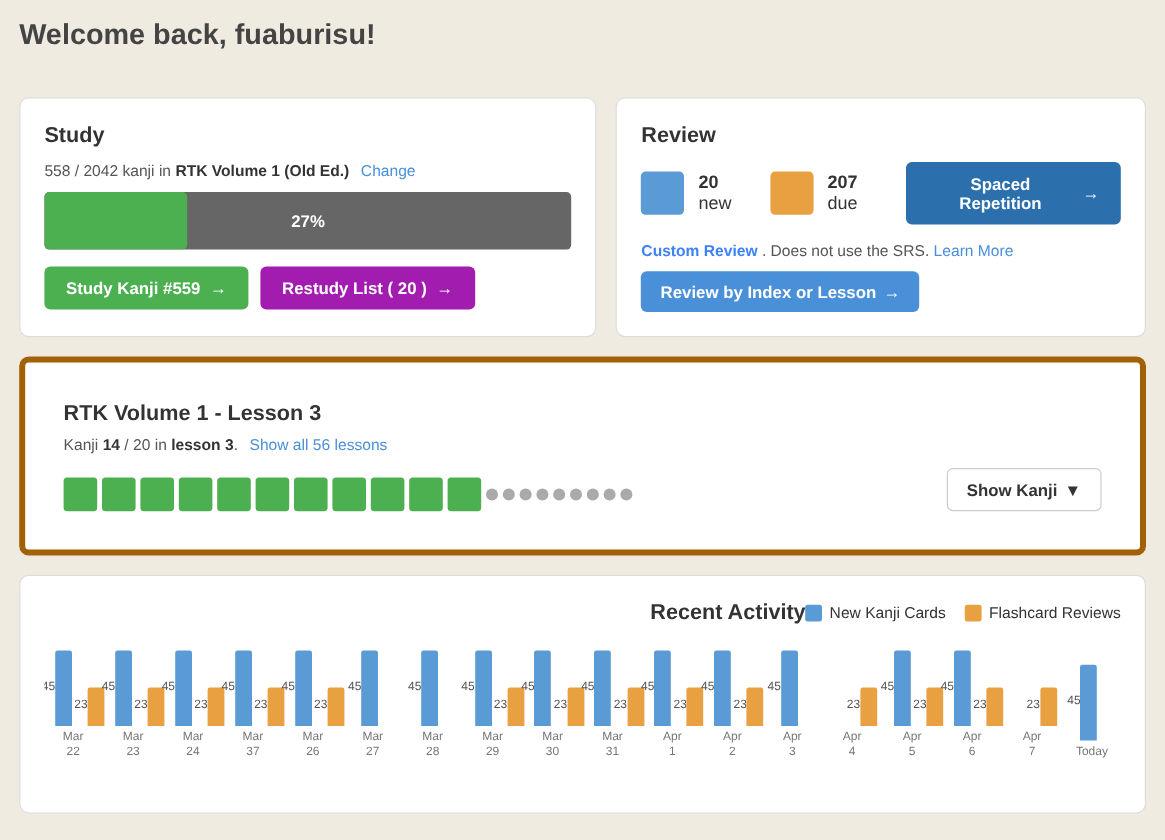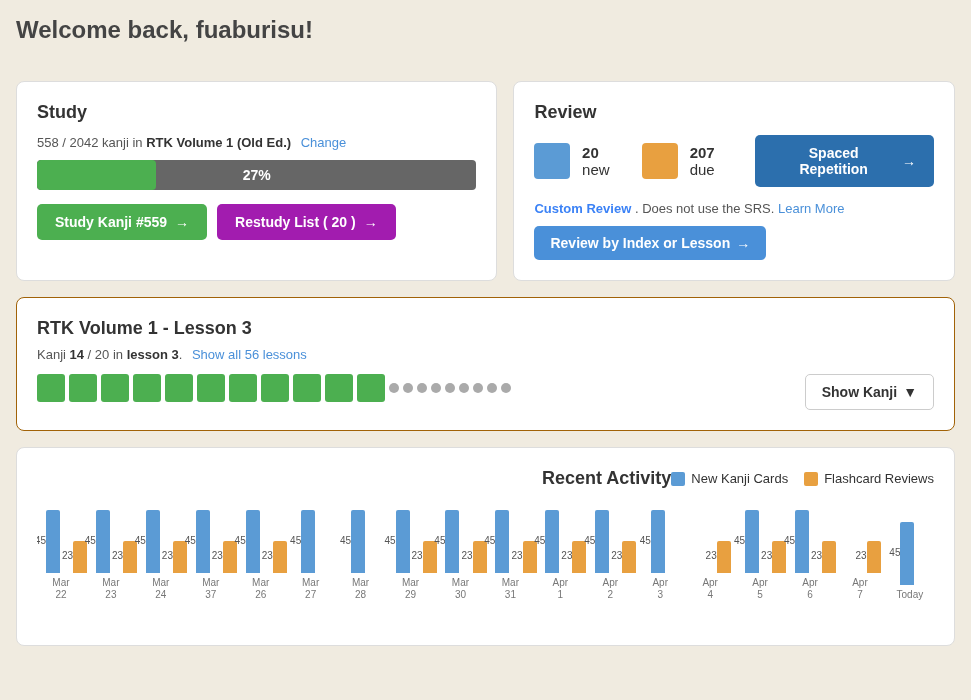--- a/index.html
+++ b/index.html
@@ -51,21 +51,21 @@
       color: #333;
     }
     .study-info a {
       color: #4a90d9;
       text-decoration: none;
       margin-left: 6px;
     }
     .progress-bar-outer {
       background: #666;
       border-radius: 4px;
-      height: 30px;
+      height: 48px;
       margin-bottom: 14px;
       overflow: hidden;
       position: relative;
     }
     .progress-bar-inner {
       background: #4caf50;
       height: 100%;
       border-radius: 4px;
       display: flex;
       align-items: center;
@@ -163,23 +163,23 @@
       padding: 9px 16px;
       font-size: 14px;
       font-weight: 600;
       cursor: pointer;
       display: inline-flex;
       align-items: center;
       gap: 6px;
     }
     .lesson-card {
       background: #fff;
-      border: 1px solid #a16207;
+      border: 5px solid #a16207;
       border-radius: 8px;
-      padding: 20px;
+      padding: 32px;
       margin-bottom: 16px;
     }
     .lesson-card h2 {
       font-size: 18px;
       font-weight: 700;
       margin-bottom: 8px;
     }
     .lesson-info {
       font-size: 13px;
       color: #555;
@@ -188,21 +188,21 @@
     .lesson-info strong {
       color: #333;
     }
     .lesson-info a {
       color: #4a90d9;
       text-decoration: none;
       margin-left: 6px;
     }
     .lesson-bottom {
       display: flex;
-      align-items: flex-start;
+      align-items: flex-end;
       gap: 16px;
     }
     .kanji-dots {
       flex: 1;
       display: flex;
       gap: 4px;
       align-items: center;
       flex-wrap: nowrap;
     }
     .kanji-block {

